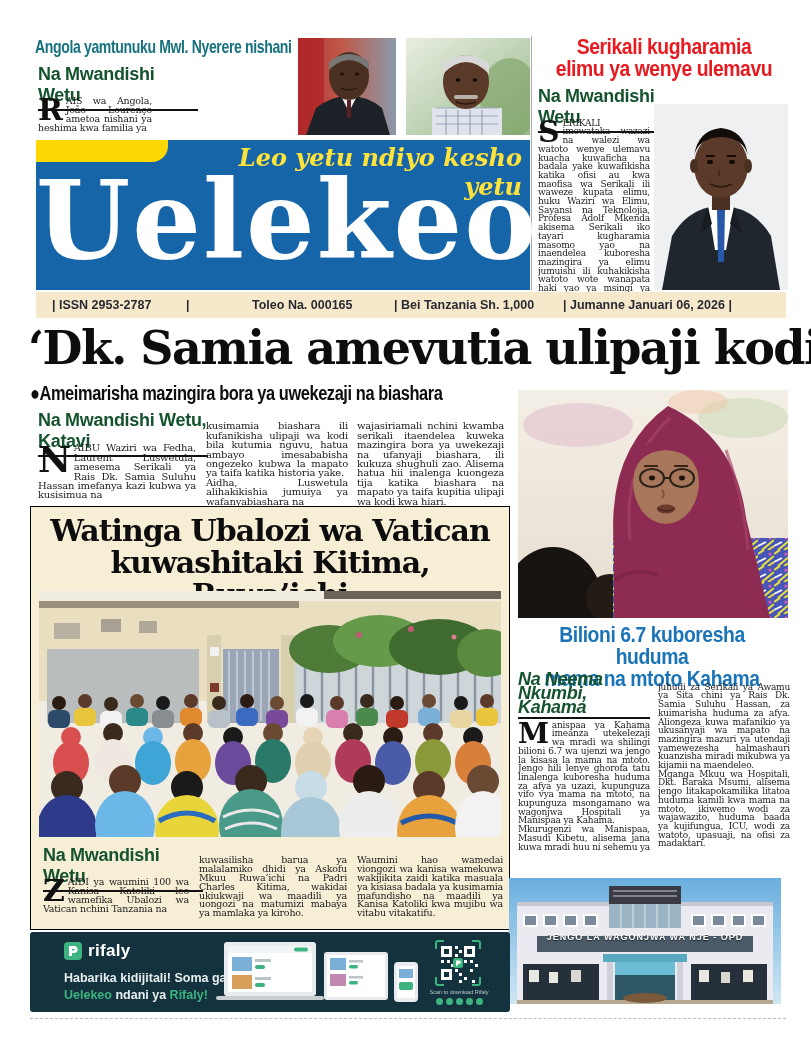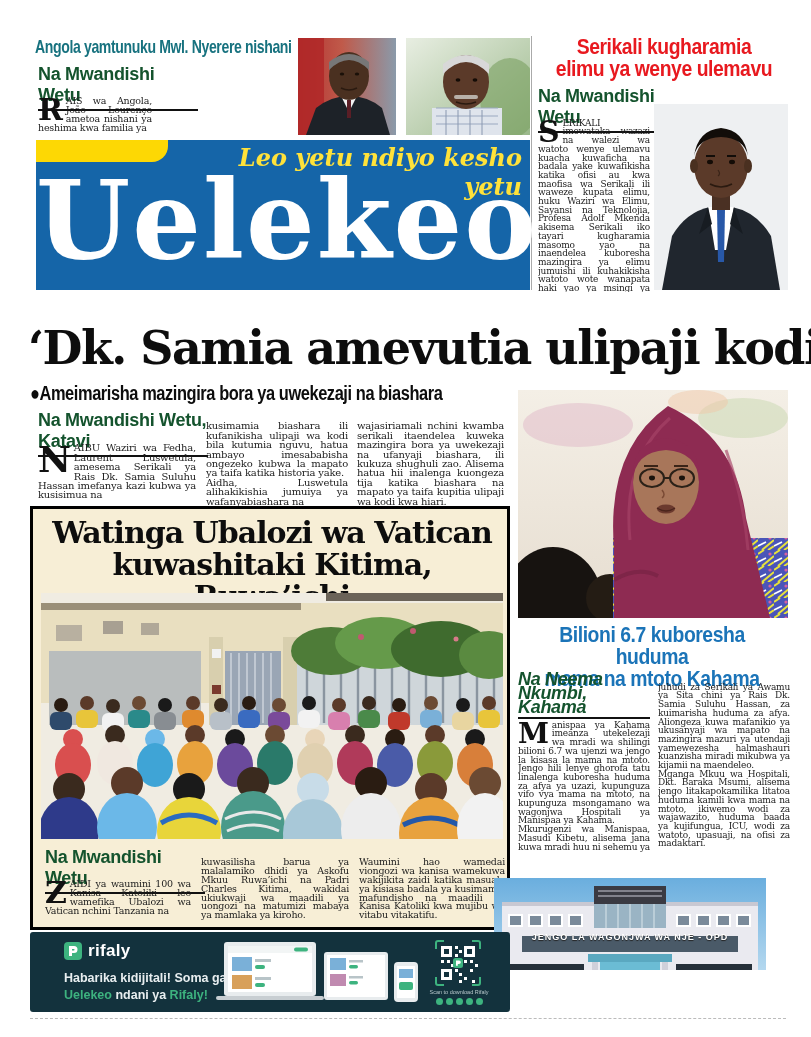--- a/index.html
+++ b/index.html
@@ -121,20 +121,27 @@
       <path d="M64,66 q3,4 0,6" stroke="#3a2418" stroke-width="1.2" fill="none"></path>
     </svg>
   </div>
 
   <div class="abs" style="left:36px;top:140px;width:494px;height:150px;background:#1565a8;">
     <div class="abs" style="left:0;top:0;width:132px;height:22px;background:#fdd804;border-bottom-right-radius:16px;"></div>
     <div class="abs serif" style="left:190px;top:3px;width:296px;text-align:right;font-style:italic;font-weight:bold;font-size:24px;color:#ffe23a;">Leo yetu ndiyo kesho yetu</div>
     <div class="abs serif" style="left:0;top:24px;width:494px;text-align:center;font-weight:bold;font-size:108px;line-height:112px;color:#ffffff;letter-spacing:2px;">Uelekeo</div>
   </div>
 
+  <div class="abs" style="left:36px;top:292px;width:750px;height:26px;background:#f6e9cb;">
+    <span class="abs" style="left:16px;top:6px;font-weight:bold;font-size:12.5px;color:#2a2a33;">| ISSN 2953-2787</span>
+    <span class="abs" style="left:150px;top:6px;font-weight:bold;font-size:12.5px;color:#2a2a33;">|</span>
+    <span class="abs" style="left:216px;top:6px;font-weight:bold;font-size:12.5px;color:#2a2a33;">Toleo Na. 000165</span>
+    <span class="abs" style="left:358px;top:6px;font-weight:bold;font-size:12.5px;color:#2a2a33;">|  Bei Tanzania Sh. 1,000</span>
+    <span class="abs" style="left:527px;top:6px;font-weight:bold;font-size:12.5px;color:#2a2a33;">|  Jumanne  Januari 06, 2026 |</span>
+  </div>
 
   <div class="abs serif" style="left:28px;top:322px;width:760px;font-weight:bold;font-size:46px;line-height:52px;color:#0d0d0d;letter-spacing:-1.5px;white-space:nowrap;">‘Dk. Samia amevutia ulipaji kodi’</div>
   <div class="abs" style="left:30px;top:382px;width:500px;height:24px;">
     <div class="cond" style="font-weight:bold;font-size:20px;color:#0d0d0d;white-space:nowrap;transform:scaleX(0.82);transform-origin:0 50%;letter-spacing:-0.5px;"><span>●</span><span>Ameimarisha mazingira bora ya uwekezaji na biashara</span></div>
   </div>
 
   <div class="abs" style="left:38px;top:410px;width:170px;">
     <span class="byline">Na Mwandishi Wetu, Katavi</span>
   </div>
   <div class="abs body-text fs10" style="left:38px;top:434px;width:158px;height:72px;">
@@ -179,21 +186,21 @@
       <path d="M146,88 h6" stroke="#2a2118" stroke-width="2"></path>
       <ellipse cx="134" cy="88" rx="3" ry="2.4" fill="#1a120c"></ellipse>
       <ellipse cx="164" cy="88" rx="3" ry="2.4" fill="#1a120c"></ellipse>
       <path d="M126,76 h14 M156,76 h14" stroke="#3a2418" stroke-width="2"></path>
       <path d="M144,100 q4,5 0,8" stroke="#7a4a34" stroke-width="1.5" fill="none"></path>
       <ellipse cx="148" cy="119" rx="9" ry="4.5" fill="#6b3a2e"></ellipse>
       <path d="M139,118 Q148,124 157,118" stroke="#4a241c" stroke-width="1.5" fill="none"></path>
     </svg>
   </div>
 
-  <div class="abs" style="left:30px;top:506px;width:480px;height:424px;background:#f7eed6;border:3px solid #000000;">
+  <div class="abs" style="left:30px;top:506px;width:480px;height:424px;background:#f7eed6;border:1px solid #000000;">
     <div class="abs serif" style="left:0;top:8px;width:478px;text-align:center;font-weight:bold;font-size:30px;line-height:32px;color:#0d0d0d;letter-spacing:-1px;">
       <div>Watinga Ubalozi wa Vatican</div>
       <div>kuwashitaki Kitima, Ruwa’ichi</div>
     </div>
 
     <div class="abs photo" style="left:8px;top:84px;width:462px;height:246px;">
       <svg width="462" height="246" viewBox="0 0 462 246">
         <rect width="462" height="246" fill="#f0ece2"></rect>
         <rect x="0" y="10" width="462" height="100" fill="#e9dfc0"></rect>
         <rect x="0" y="10" width="260" height="7" fill="#9a8f78"></rect>
@@ -326,21 +333,21 @@
   </div>
   <div class="abs body-text fs9" style="left:518px;top:712px;width:132px;height:164px;">
     <span class="dropcap" style="font-size:28px;line-height:23px;">M</span><span>anispaa ya Kahama imeanza utekelezaji wa mradi wa shilingi bilioni 6.7 wa ujenzi wa jengo la kisasa la mama na mtoto. Jengo hili lenye ghorofa tatu linalenga kuboresha huduma za afya ya uzazi, kupunguza vifo vya mama na mtoto, na kupunguza msongamano wa wagonjwa Hospitali ya Manispaa ya Kahama.
 Mkurugenzi wa Manispaa, Masudi Kibetu, alisema jana kuwa mradi huu ni sehemu ya</span>
   </div>
   <div class="abs body-text fs9" style="left:658px;top:674px;width:132px;height:202px;">
     <span>juhudi za Serikali ya Awamu ya Sita chini ya Rais Dk. Samia Suluhu Hassan, za kuimarisha huduma za afya. Aliongeza kuwa mafanikio ya ukusanyaji wa mapato na mazingira mazuri ya utendaji yamewezesha halmashauri kuanzisha miradi mikubwa ya kijamii na maendeleo.
 Mganga Mkuu wa Hospitali, Dkt. Baraka Msumi, alisema jengo litakapokamilika litatoa huduma kamili kwa mama na mtoto, ikiwemo wodi za wajawazito, huduma baada ya kujifungua, ICU, wodi za watoto, upasuaji, na ofisi za madaktari.</span>
   </div>
 
-  <div class="abs photo" style="left:494px;top:878px;width:272px;height:92px;">
+  <div class="abs photo" style="left:509px;top:878px;width:272px;height:126px;">
     <svg width="272" height="126" viewBox="0 0 272 126">
       <defs>
           <linearGradient id="sky" x1="0" y1="0" x2="0" y2="1">
         <stop offset="0" stop-color="#6aaede"></stop>
             <stop offset="1" stop-color="#cfe7f5"></stop>
       </linearGradient>
         </defs>
       <rect width="272" height="126" fill="url(#sky)"></rect>
       <rect x="8" y="26" width="256" height="100" fill="#eaeaf0"></rect>
       <rect x="8" y="24" width="256" height="4" fill="#c8c8d2"></rect>

